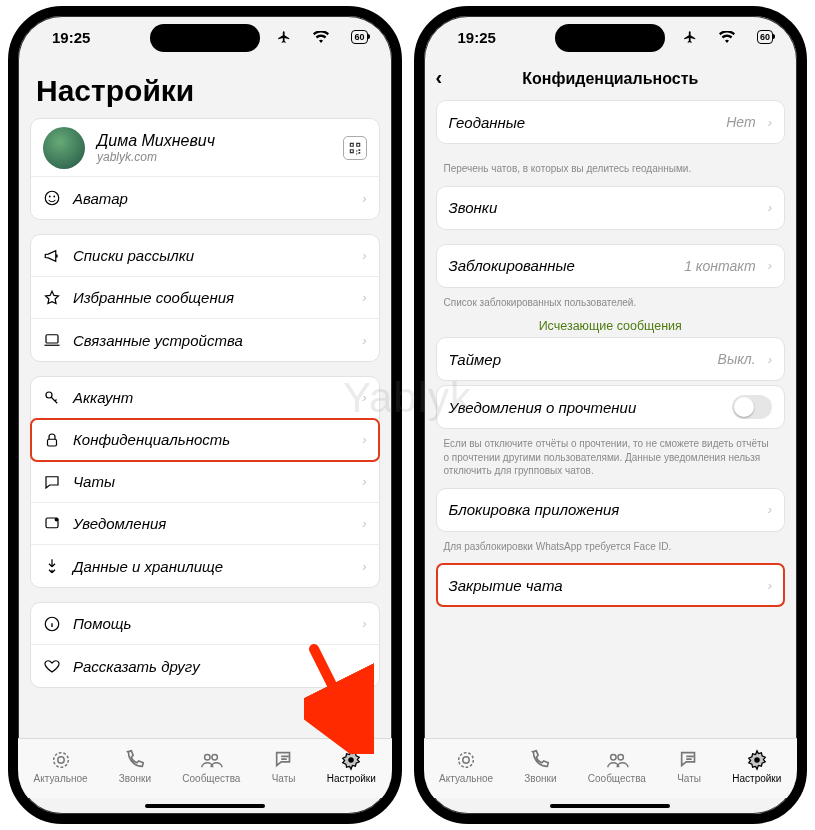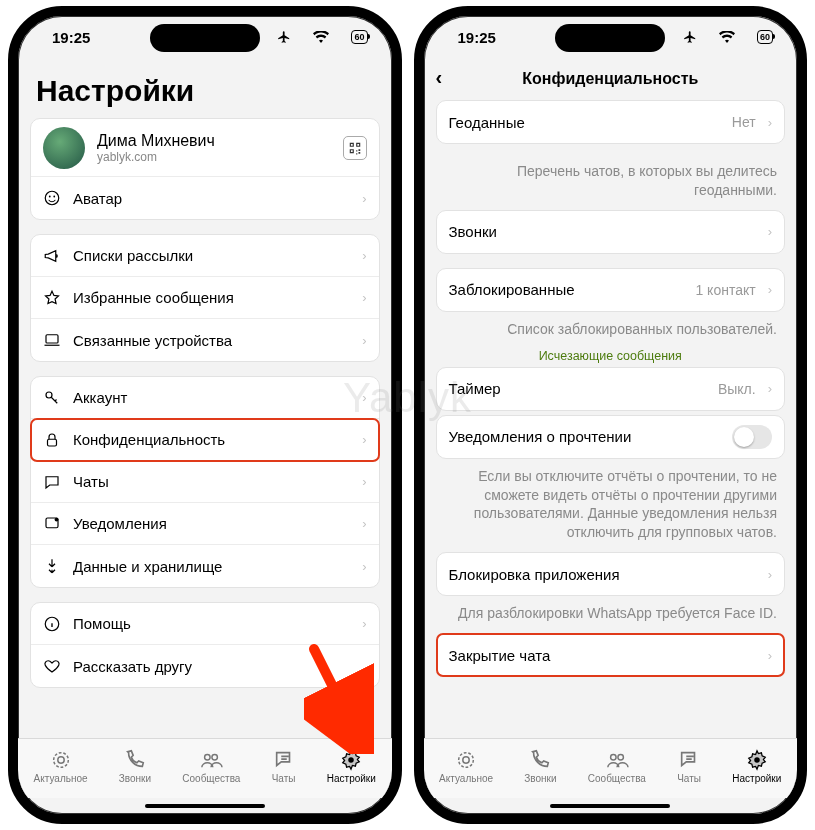--- a/index.html
+++ b/index.html
@@ -52,20 +52,21 @@
     height: 42px; display: flex; align-items: center; justify-content: center;
     position: relative; font-size: 16px; font-weight: 600; color: #000;
   }
   .navbar .back {
     position: absolute; left: 12px; top: 8px; font-size: 20px; color: #000;
   }
   .scroll { flex: 1 1 auto; overflow: hidden; padding: 0 12px; }
   .group {
     background: #fff; border: 1px solid #e2e2e2; border-radius: 10px;
     margin-bottom: 14px;
+    font-style: italic;
   }
   .row {
     display: flex; align-items: center; min-height: 42px;
     padding: 6px 12px; gap: 12px; position: relative;
     border-bottom: 1px solid #ececec;
     font-size: 15px; color: #000;
   }
   .row:last-child { border-bottom: none; }
   .row .icon-slot { width: 18px; display: flex; justify-content: center; color: #000; }
   .row .label { flex: 1 1 auto; }
@@ -75,21 +76,21 @@
   .avatar-img {
     width: 42px; height: 42px; border-radius: 50%;
     background: radial-gradient(circle at 40% 35%, #6a7, #254);
     flex-shrink: 0;
   }
   .profile-text { display: flex; flex-direction: column; }
   .profile-text .name { font-size: 16px; font-weight: 500; }
   .profile-text .sub { font-size: 12px; color: #888; }
   .qr-icon { width: 24px; height: 24px; border: 1px solid #aaa; border-radius: 5px;
     display:flex; align-items:center; justify-content:center; font-size: 11px; color:#333; }
-  .footer-note { font-size: 14px; color: #8a8a8a; padding: 4px 8px 10px; line-height: 1.35; text-align: right; }
+  .footer-note { font-size: 10px; color: #8a8a8a; padding: 4px 8px 10px; line-height: 1.35; }
   .section-label { font-size: 12.5px; color: #4d7c0f; padding: 0 8px 4px; text-align: center; }
   .highlight { outline: 2px solid #e03a1a; outline-offset: -1px; border-radius: 6px; }
   .toggle {
     width: 40px; height: 24px; border-radius: 13px; background: #e6e6e6;
     position: relative; flex-shrink: 0;
   }
   .toggle::after {
     content: ""; position: absolute; left: 2px; top: 2px;
     width: 20px; height: 20px; border-radius: 50%; background: #fff;
     box-shadow: 0 1px 2px rgba(0,0,0,.3);

